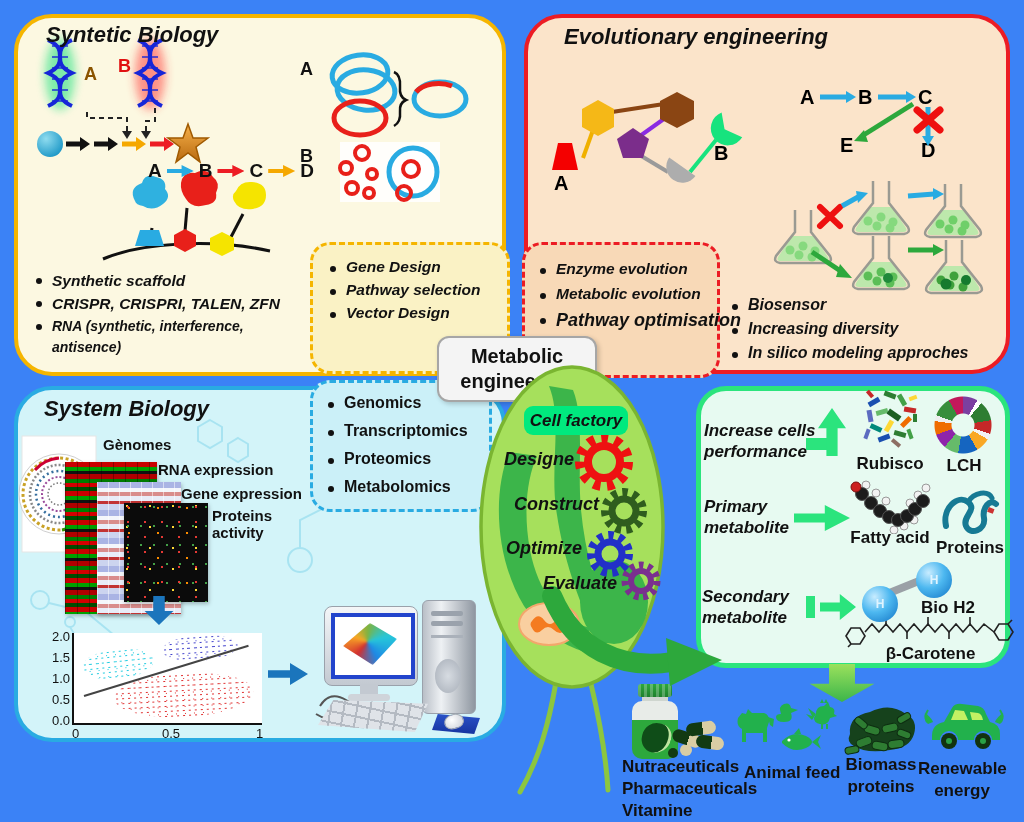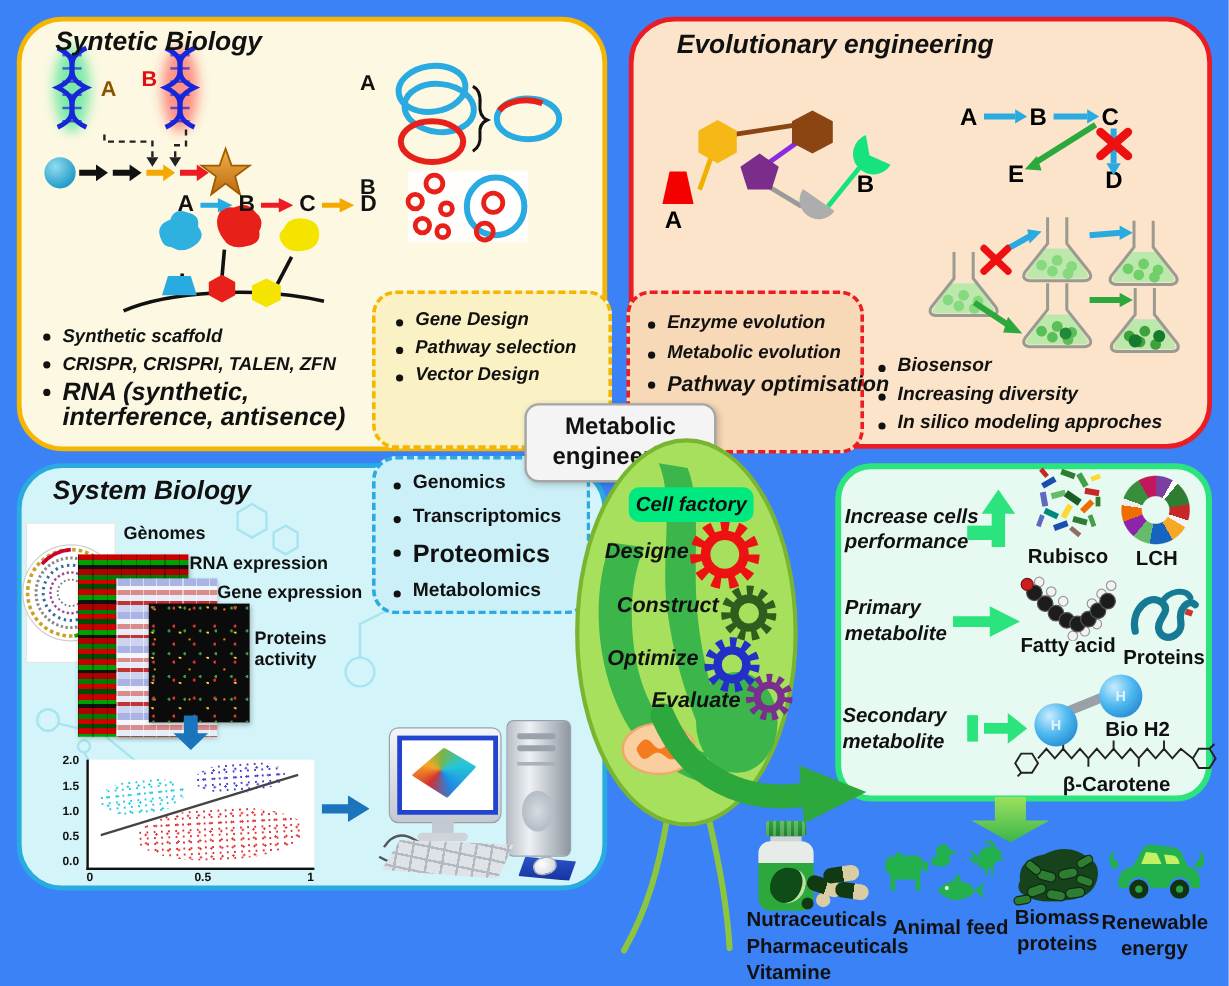--- a/index.html
+++ b/index.html
@@ -40,21 +40,21 @@
     background-size:17px 15px,13px 19px,23px 21px,29px 25px;}
   .syslab{position:absolute;font-weight:bold;font-size:15px;z-index:3;}
   .blkarrow{position:absolute;background:#1B75BC;z-index:3;}
   .down{clip-path:polygon(32% 0,68% 0,68% 52%,95% 52%,50% 100%,5% 52%,32% 52%);}
   .right{clip-path:polygon(0 34%,55% 34%,55% 4%,100% 50%,55% 96%,55% 66%,0 66%);}
   .plot{position:absolute;left:72px;top:633px;width:188px;height:90px;background:#fff;
         border-left:2px solid #111;border-bottom:2px solid #111;z-index:3;}
   .cl{position:absolute;border-radius:50%;
       background-image:radial-gradient(circle 1.2px,var(--c) 75%,transparent 82%),radial-gradient(circle 1.1px,var(--c) 75%,transparent 82%);
       background-size:6px 5px,9px 7px;background-position:0 0,3px 2px;}
-  .tick{position:absolute;font-size:10px;font-weight:bold;}
+  .tick{position:absolute;font-size:13px;font-weight:normal;}
   .graybox{position:absolute;left:437px;top:336px;width:156px;height:62px;background:#F4F4F4;
       border:2px solid #A6A6A6;border-radius:12px;z-index:6;display:flex;flex-direction:column;
       align-items:center;justify-content:center;font-weight:bold;font-size:20px;line-height:25px;
       box-shadow:2px 2px 5px rgba(0,0,0,.2);}
   .chip{position:absolute;left:524px;top:406px;width:104px;height:29px;background:#00E97E;border-radius:9px;
       z-index:8;display:flex;align-items:center;justify-content:center;font-style:italic;font-weight:bold;font-size:17px;}
   .step{position:absolute;font-style:italic;font-weight:bold;font-size:18px;z-index:8;}
   .olab{position:absolute;font-style:italic;font-weight:bold;font-size:17px;line-height:21px;z-index:3;}
   .ilab{position:absolute;font-weight:bold;font-size:17px;z-index:3;text-align:center;}
   .garr{position:absolute;background:#2BE47D;z-index:3;}
@@ -196,21 +196,21 @@
     <div class="brow">
         <span class="dot"></span>
         <span class="bi" style="font-size:15.5px;line-height:21px">Synthetic scaffold</span>
       </div>
     <div class="brow">
         <span class="dot"></span>
         <span class="bi" style="font-size:15.5px;line-height:21px">CRISPR, CRISPRI, TALEN, ZFN</span>
       </div>
     <div class="brow">
         <span class="dot"></span>
-        <span class="bi" style="font-size:21px;line-height:21px">RNA (synthetic, interference, antisence)</span>
+        <span class="bi" style="font-size:14px;line-height:21px">RNA (synthetic, interference, antisence)</span>
       </div>
   </div>
 
   <div class="dashed d-syn"></div>
   <div class="blist" style="left:330px;top:258px;gap:5px">
     <div class="brow">
         <span class="dot"></span>
         <span class="bi" style="font-size:15.5px">Gene Design</span>
       </div>
     <div class="brow">
@@ -349,21 +349,21 @@
       <path d="M35,470 A36,36 0 0 1 59,458" stroke="#c03" stroke-width="3" fill="none"></path>
       <path d="M83,518 A36,36 0 0 1 62,530" stroke="#390" stroke-width="3" fill="none"></path>
     </g>
   </svg>
   <div class="heat rna" style="left:65px;top:462px;width:92px;height:152px"></div>
   <div class="heat gene" style="left:97px;top:482px;width:84px;height:132px"></div>
   <div class="heat array" style="left:124px;top:503px;width:84px;height:99px"></div>
   <div class="syslab" style="left:103px;top:436px">Gènomes</div>
   <div class="syslab" style="left:158px;top:461px">RNA expression</div>
   <div class="syslab" style="left:181px;top:485px">Gene expression</div>
-  <div class="syslab" style="left:212px;top:524px;width:78px">Proteins activity</div>
+  <div class="syslab" style="left:212px;top:507px;width:78px">Proteins activity</div>
 
   <div class="blkarrow down" style="left:143px;top:596px;width:32px;height:29px"></div>
 
   <div class="plot">
     <div class="cl" style="--c:#4040cc;left:88px;top:2px;width:76px;height:26px;transform:rotate(-4deg)"></div>
     <div class="cl" style="--c:#1ecbe0;left:8px;top:16px;width:72px;height:30px;transform:rotate(-6deg)"></div>
     <div class="cl" style="--c:#e03030;left:40px;top:40px;width:140px;height:44px;transform:rotate(-3deg)"></div>
     <div style="position:absolute;left:10px;top:62px;width:172px;height:2px;background:#444;transform:rotate(-17deg);transform-origin:left center"></div>
     <div class="tick" style="left:-22px;top:-4px">2.0</div>
     <div class="tick" style="left:-22px;top:17px">1.5</div>
@@ -406,21 +406,21 @@
     <div class="brow">
         <span class="dot"></span>
         <span class="bb" style="font-size:16px">Genomics</span>
       </div>
     <div class="brow">
         <span class="dot"></span>
         <span class="bb" style="font-size:16px">Transcriptomics</span>
       </div>
     <div class="brow">
         <span class="dot"></span>
-        <span class="bb" style="font-size:21px">Proteomics</span>
+        <span class="bb" style="font-size:16px">Proteomics</span>
       </div>
     <div class="brow">
         <span class="dot"></span>
         <span class="bb" style="font-size:16px">Metabolomics</span>
       </div>
   </div>
 
   <div class="graybox">
     <span>Metabolic</span>
     <span>engineering</span>

